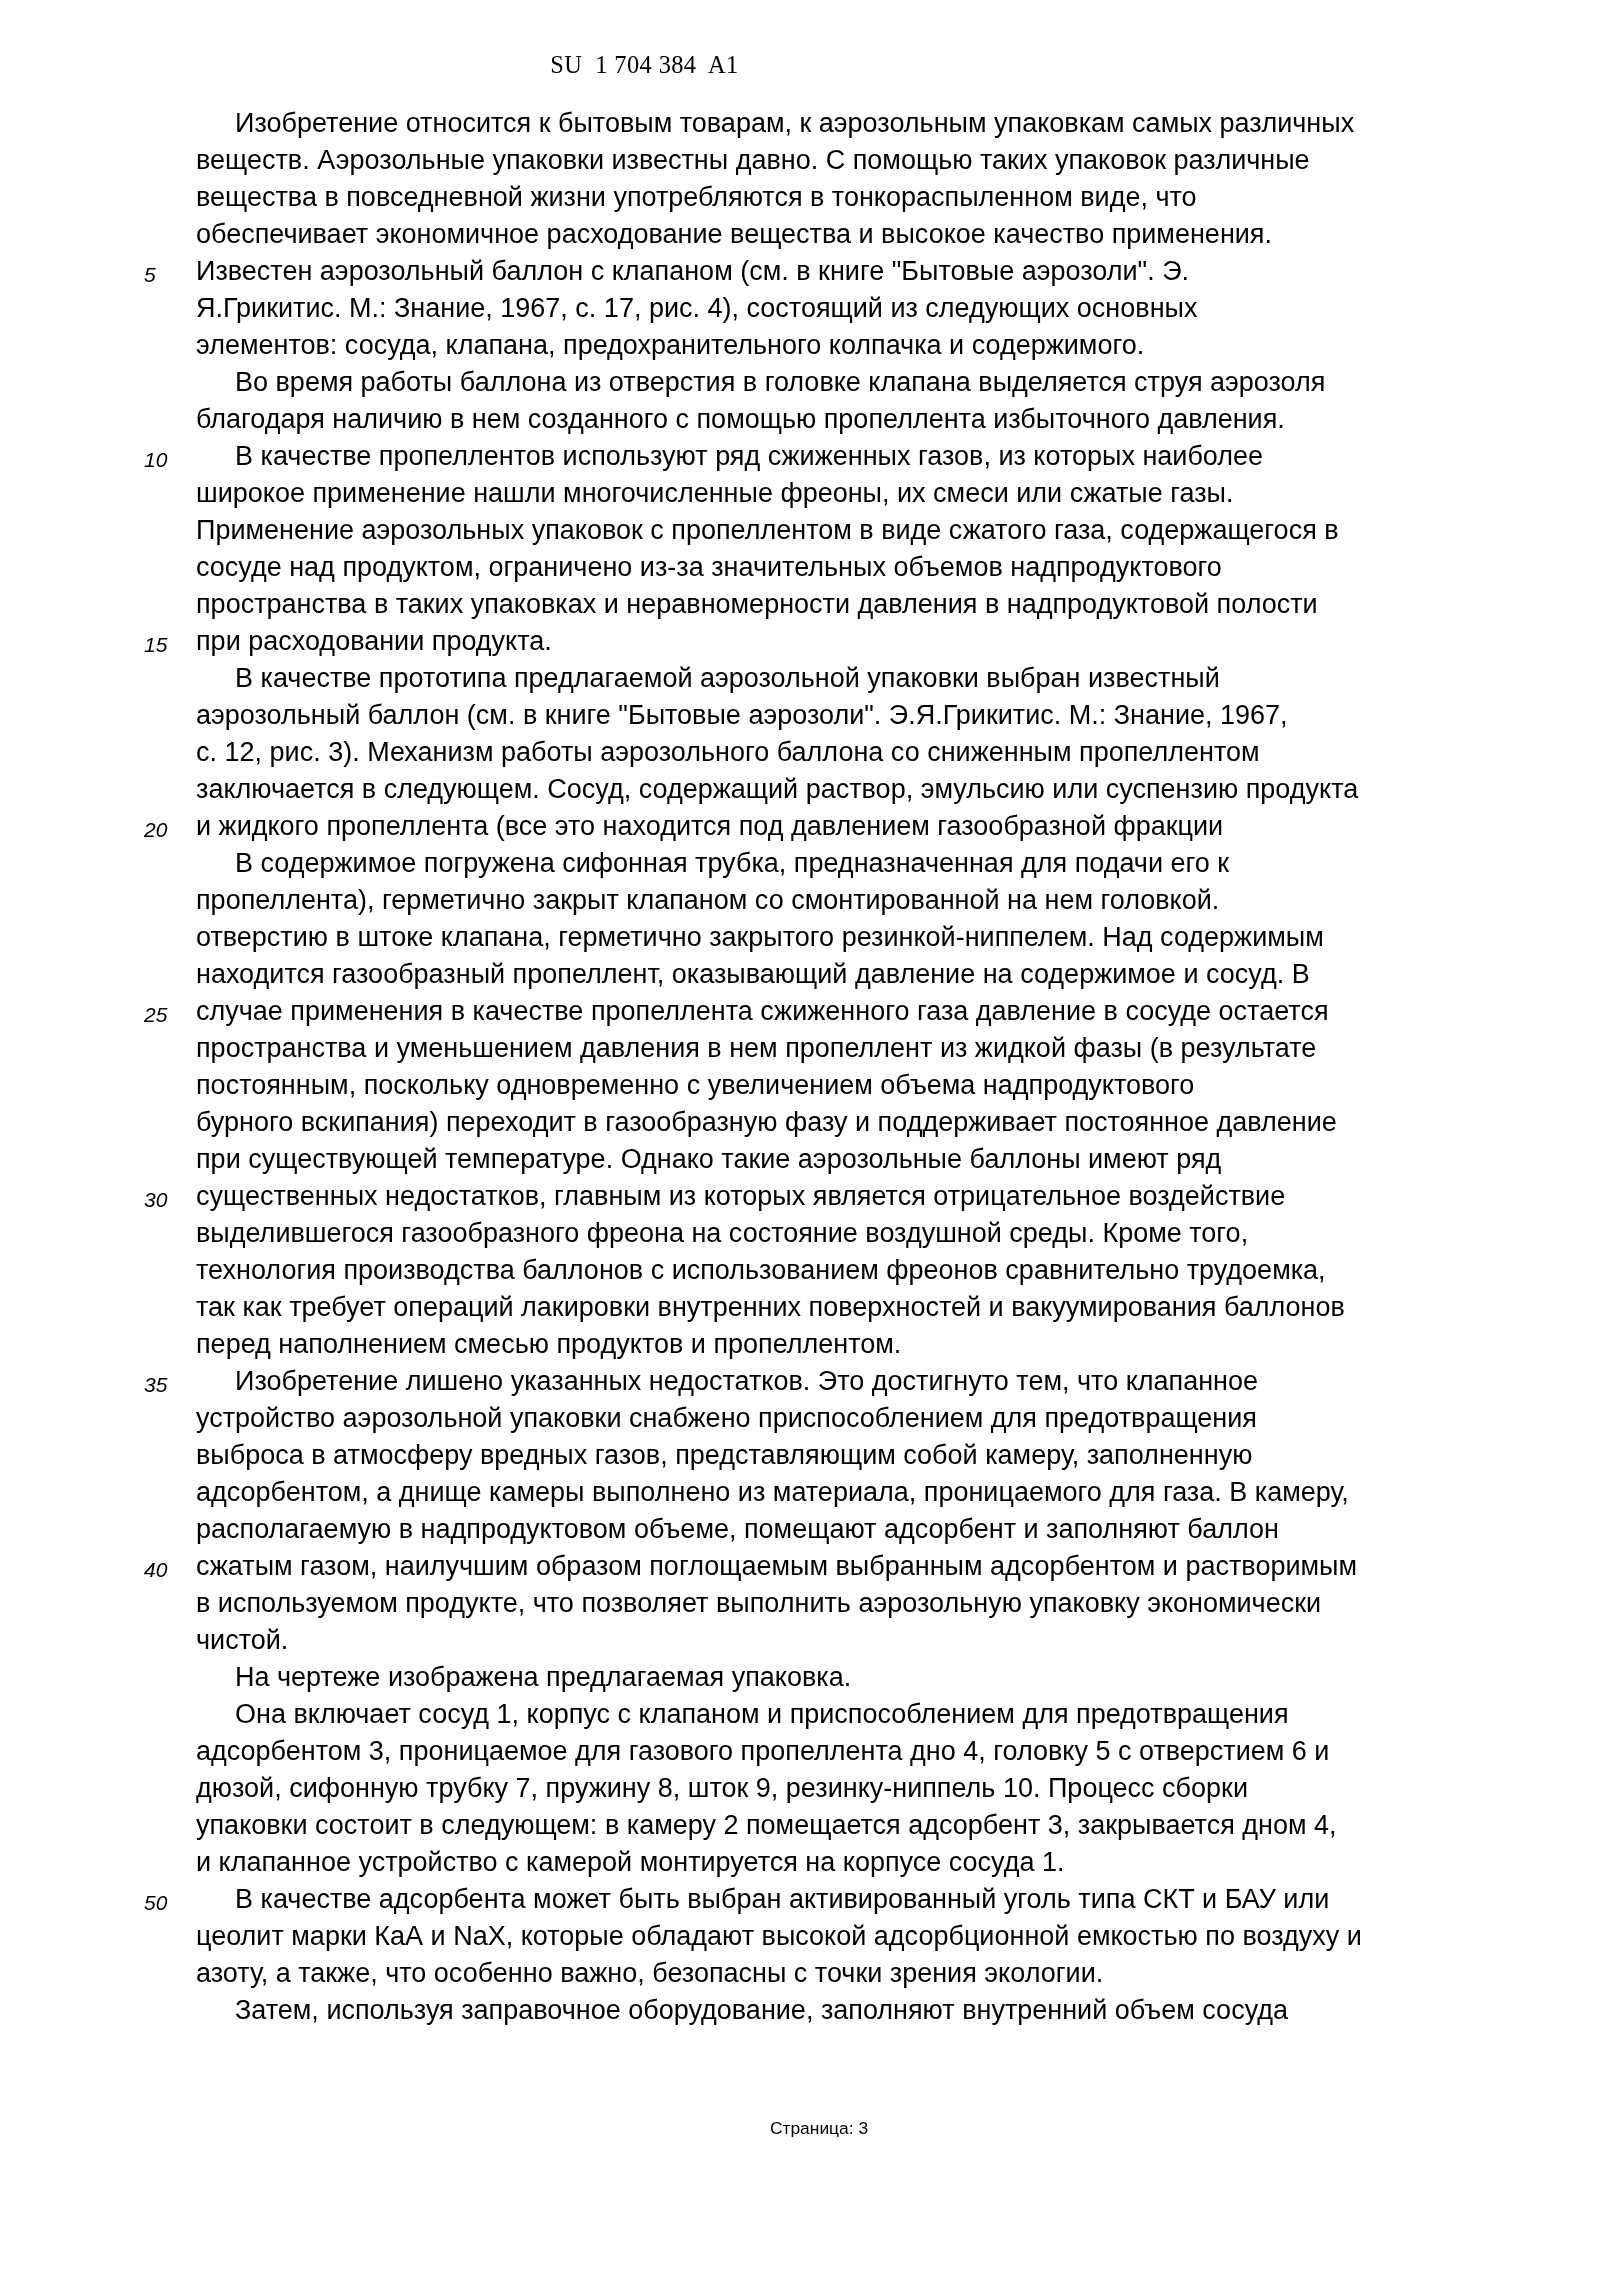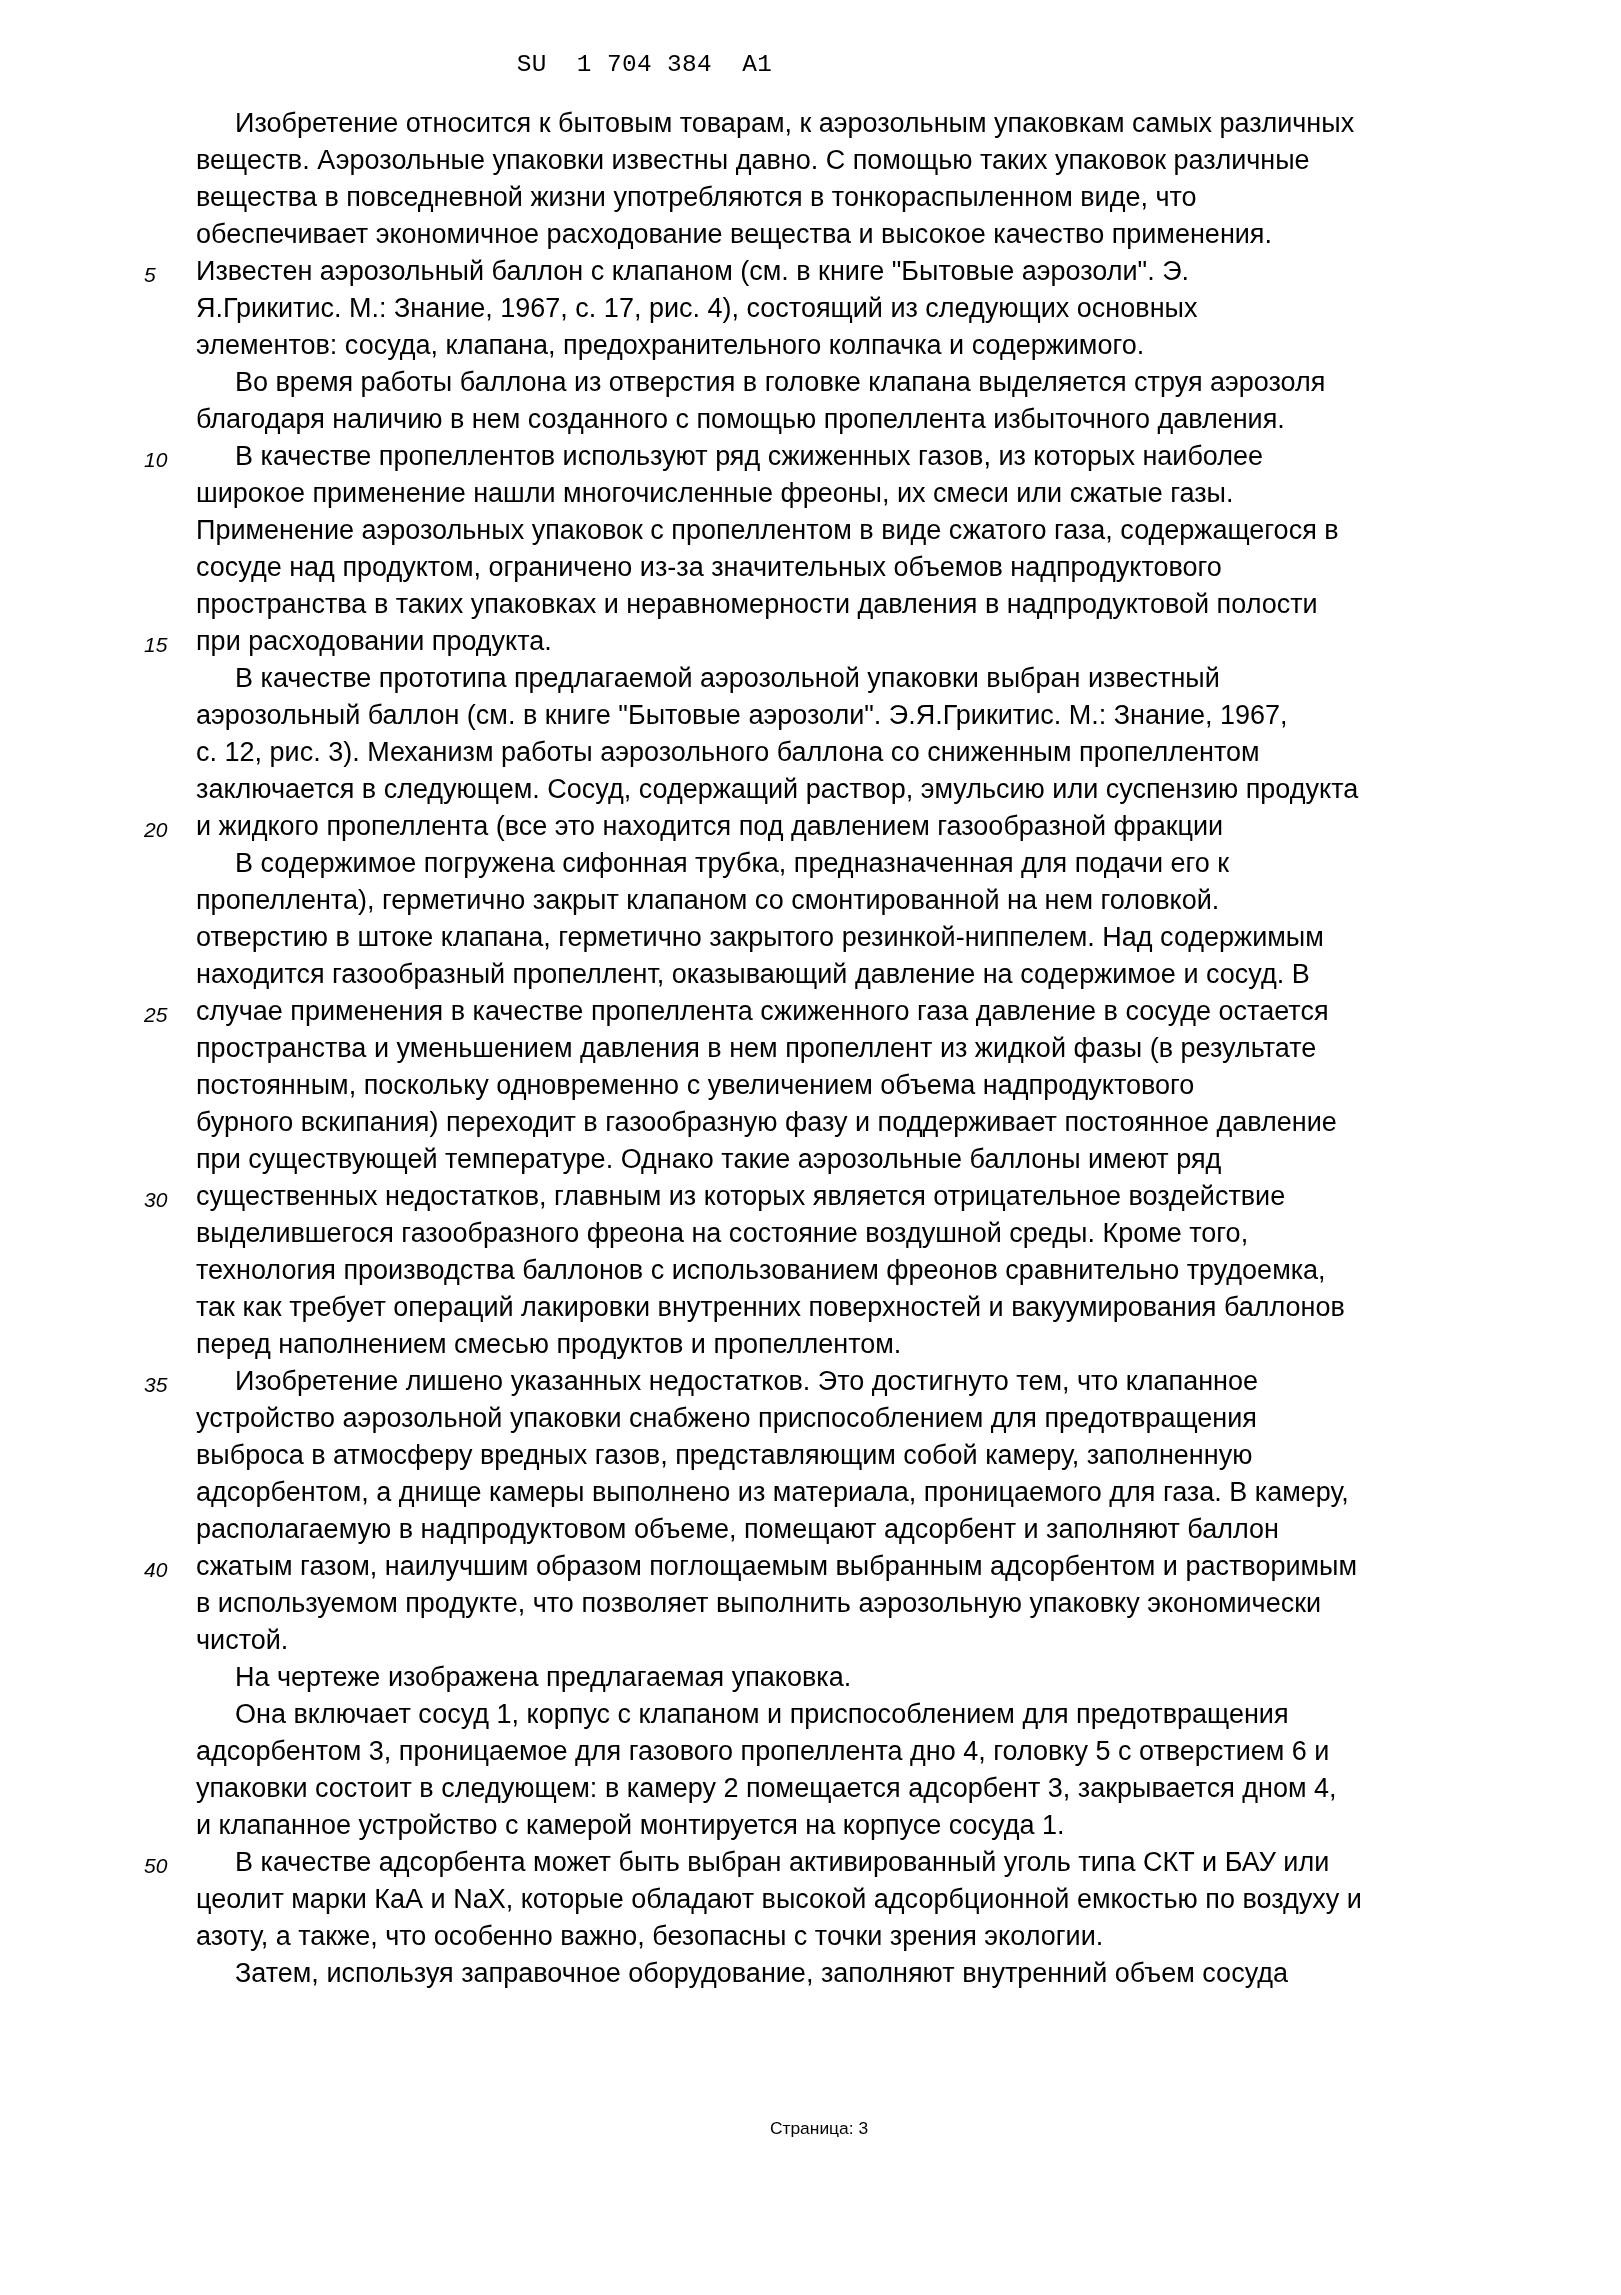--- a/index.html
+++ b/index.html
@@ -1,19 +1,19 @@
 <!DOCTYPE html>
 <html style="font-size:14px"><head>
 <meta charset="utf-8">
 <style>
   html, body { margin: 0; padding: 0; background: #ffffff; }
   body { width: 1622px; height: 2295px; position: relative; overflow: hidden; color: #000; }
   .header {
     position: absolute; top: 51px; left: 0; width: 1289px; text-align: center;
-    font-family: Liberation Mono, monospace; font-size: 24.4px; letter-spacing: 0.4px;
+    font-family: Liberation Serif, serif; font-size: 24.4px; letter-spacing: 0.4px;
   }
   .header span { white-space: pre; }
   .body-text {
     position: absolute; top: 105px; left: 196px; width: 1309px;
     font-family: "Liberation Sans", sans-serif; font-size: 27px; line-height: 37px;
   }
   .line { position: relative; white-space: nowrap; height: 37px; }
   .line.indent .txt { padding-left: 39px; }
   .ln {
     position: absolute; left: -52px; top: 2.6px; width: 26px;
@@ -70,20 +70,21 @@
     <div class="line"><span class="ln"></span><span class="txt">устройство аэрозольной упаковки снабжено приспособлением для предотвращения</span></div>
     <div class="line"><span class="ln"></span><span class="txt">выброса в атмосферу вредных газов, представляющим собой камеру, заполненную</span></div>
     <div class="line"><span class="ln"></span><span class="txt">адсорбентом, а днище камеры выполнено из материала, проницаемого для газа. В камеру,</span></div>
     <div class="line"><span class="ln"></span><span class="txt">располагаемую в надпродуктовом объеме, помещают адсорбент и заполняют баллон</span></div>
     <div class="line"><span class="ln">40</span><span class="txt">сжатым газом, наилучшим образом поглощаемым выбранным адсорбентом и растворимым</span></div>
     <div class="line"><span class="ln"></span><span class="txt">в используемом продукте, что позволяет выполнить аэрозольную упаковку экономически</span></div>
     <div class="line"><span class="ln"></span><span class="txt">чистой.</span></div>
     <div class="line indent"><span class="ln"></span><span class="txt">На чертеже изображена предлагаемая упаковка.</span></div>
     <div class="line indent"><span class="ln"></span><span class="txt">Она включает сосуд 1, корпус с клапаном и приспособлением для предотвращения</span></div>
     <div class="line"><span class="ln"></span><span class="txt">адсорбентом 3, проницаемое для газового пропеллента дно 4, головку 5 с отверстием 6 и</span></div>
+    <div class="line"><span class="ln"></span><span class="txt">дюзой, сифонную трубку 7, пружину 8, шток 9, резинку-ниппель 10. Процесс сборки</span></div>
     <div class="line"><span class="ln"></span><span class="txt">упаковки состоит в следующем: в камеру 2 помещается адсорбент 3, закрывается дном 4,</span></div>
     <div class="line"><span class="ln"></span><span class="txt">и клапанное устройство с камерой монтируется на корпусе сосуда 1.</span></div>
     <div class="line indent"><span class="ln">50</span><span class="txt">В качестве адсорбента может быть выбран активированный уголь типа СКТ и БАУ или</span></div>
     <div class="line"><span class="ln"></span><span class="txt">цеолит марки КаА и NaX, которые обладают высокой адсорбционной емкостью по воздуху и</span></div>
     <div class="line"><span class="ln"></span><span class="txt">азоту, а также, что особенно важно, безопасны с точки зрения экологии.</span></div>
     <div class="line indent"><span class="ln"></span><span class="txt">Затем, используя заправочное оборудование, заполняют внутренний объем сосуда</span></div>
   </div>
 
 <div class="footer">
   <span>Страница: 3</span>

